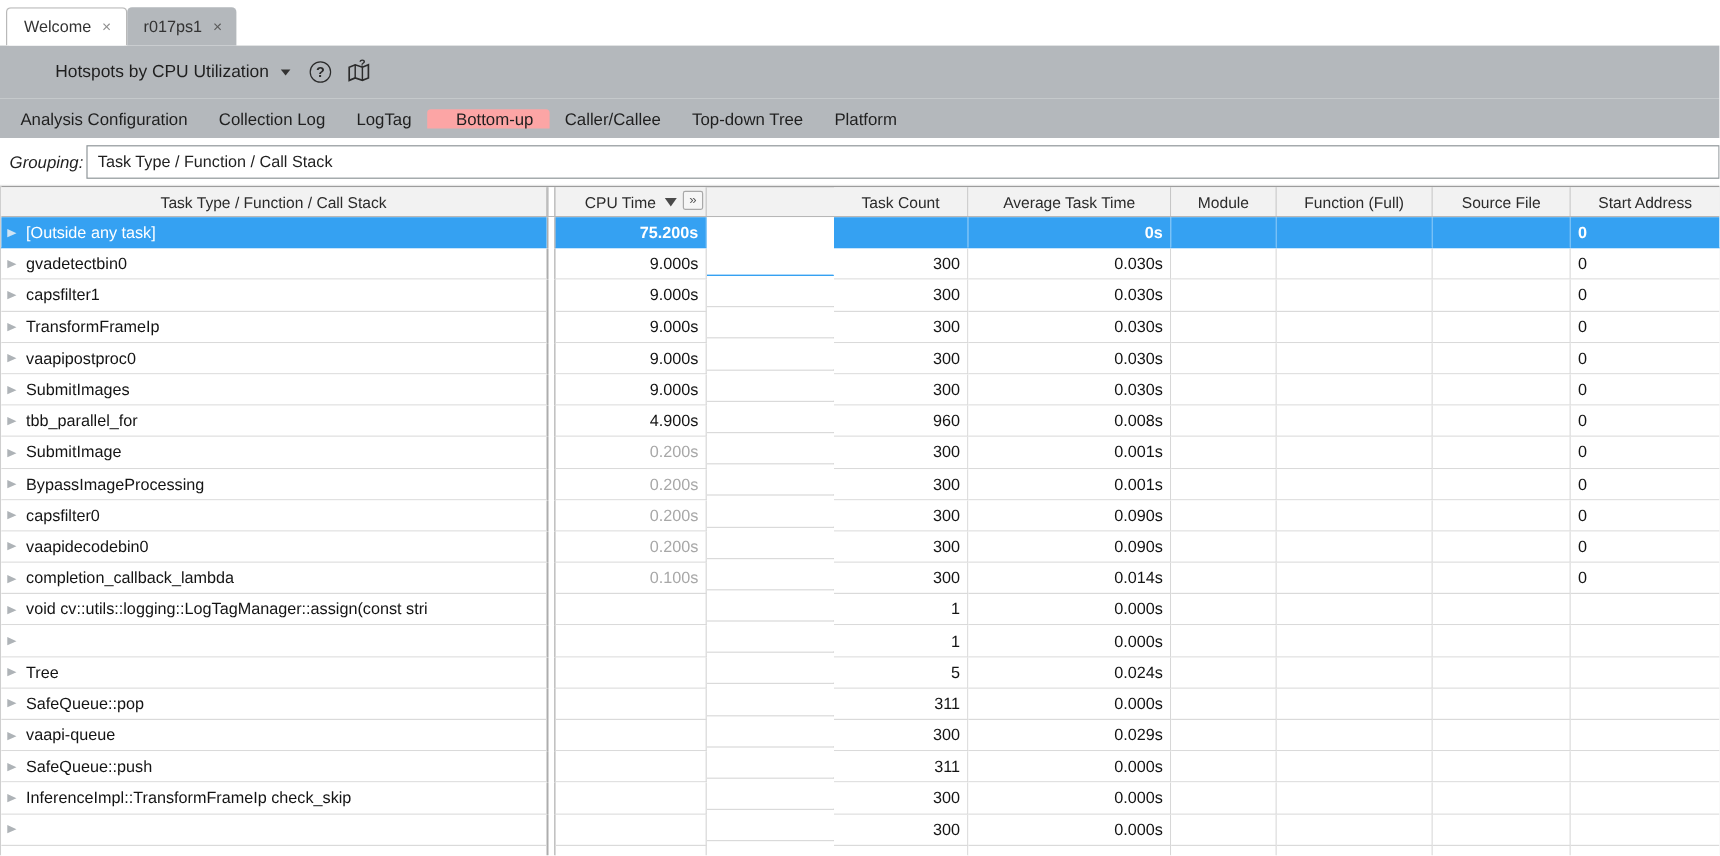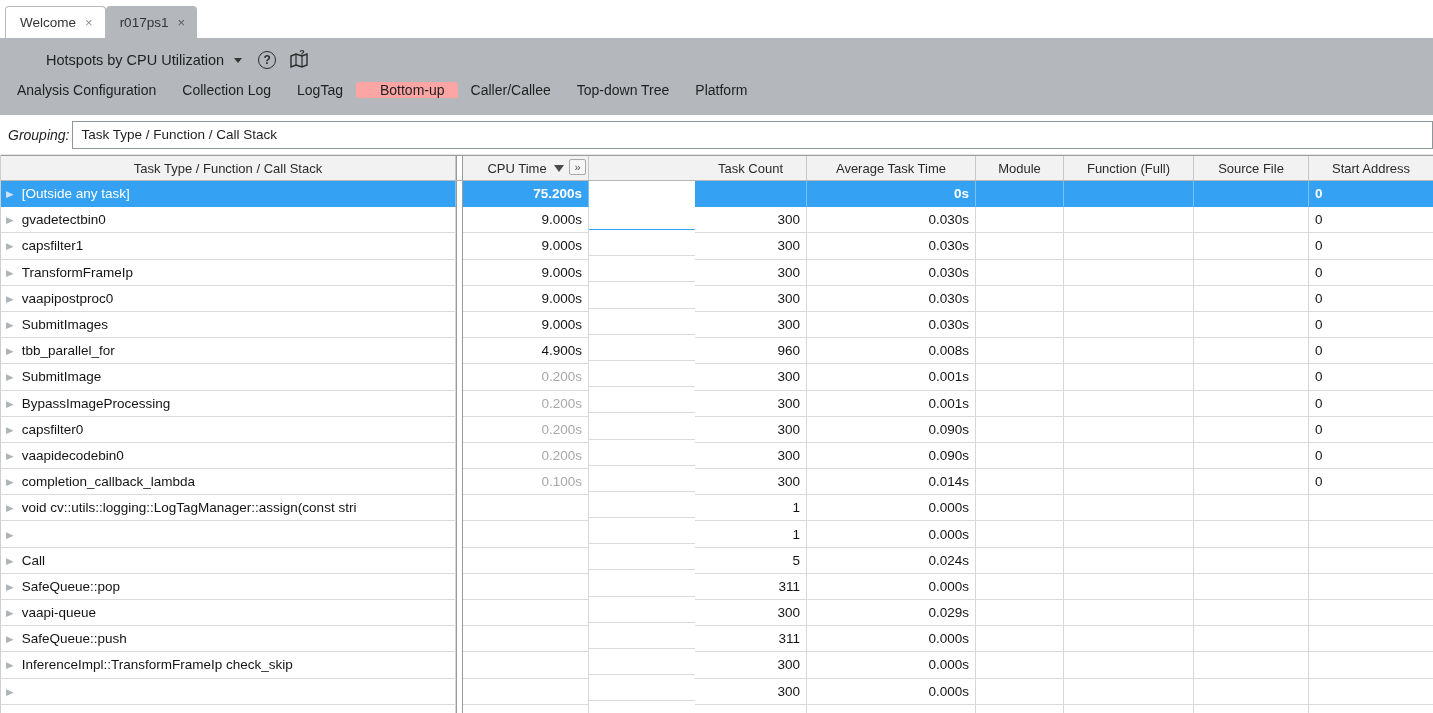--- a/index.html
+++ b/index.html
@@ -21,21 +21,21 @@
   .result-header { height:44px; display:flex; align-items:center; padding-left:10px; }
   .result-title { font-size:21px; color:#1f1f1f; letter-spacing:.2px; }
   .viewpoint { margin-left:36px; display:flex; align-items:center; gap:7px; font-size:14.5px; color:#1f1f1f; }
   .vp-caret { width:0; height:0; border-left:4.5px solid transparent; border-right:4.5px solid transparent;
     border-top:5.5px solid #333; margin-left:3px; }
   .hdr-icons { display:flex; align-items:center; gap:12px; margin-left:16px; }
   .help-circle { width:18px; height:18px; border:1.6px solid #2b2b2b; border-radius:50%;
     display:flex; align-items:center; justify-content:center; font-size:12px; font-weight:bold; color:#2b2b2b; }
 
   
-  .view-tabs { height:33px; display:flex; align-items:flex-start; padding-left:4px; }
+  .view-tabs { height:33px; display:flex; align-items:center; padding-left:4px; }
   .view-tab { display:flex; align-items:center; padding:0 13px; font-size:14px; color:#1f1f1f; cursor:default; }
   .view-tab.selected { background:#fca5a5; border-radius:3px 3px 0 0;padding-left:24px; }
 
   
   .grouping-row { height:40px; background:#fff; display:flex; align-items:center; border-bottom:1px solid #e6e6e6; }
   .grouping-label { font-size:14px; color:#1f1f1f; padding:0 3px 0 8px;font-style:italic; }
   .grouping-box { flex:1; height:28px; border:1px solid #8f9699; display:flex; align-items:center;
     padding-left:8px; font-size:13.5px; color:#1f1f1f; background:#fff; }
 
   
@@ -367,21 +367,21 @@
           <div class="td valcell num c-task_count">1</div>
           <div class="td valcell num c-avg_task_time">0.000s</div>
           <div class="td valcell num c-module"></div>
           <div class="td valcell num c-function_full"></div>
           <div class="td valcell num c-source_file"></div>
           <div class="td valcell left c-start_address"></div>
         </div>
         <div class="tr">
           <div class="td c-name name-cell">
             <div class="row-caret">▶</div>
-            <span>Call</span>
+            <span>Tree</span>
           </div>
           <div class="splitter"></div>
           <div class="td valcell num c-cpu_time"></div>
           <div class="td valcell num c-task_time">0.118s</div>
           <div class="td valcell num c-task_count">5</div>
           <div class="td valcell num c-avg_task_time">0.024s</div>
           <div class="td valcell num c-module"></div>
           <div class="td valcell num c-function_full"></div>
           <div class="td valcell num c-source_file"></div>
           <div class="td valcell left c-start_address"></div>

